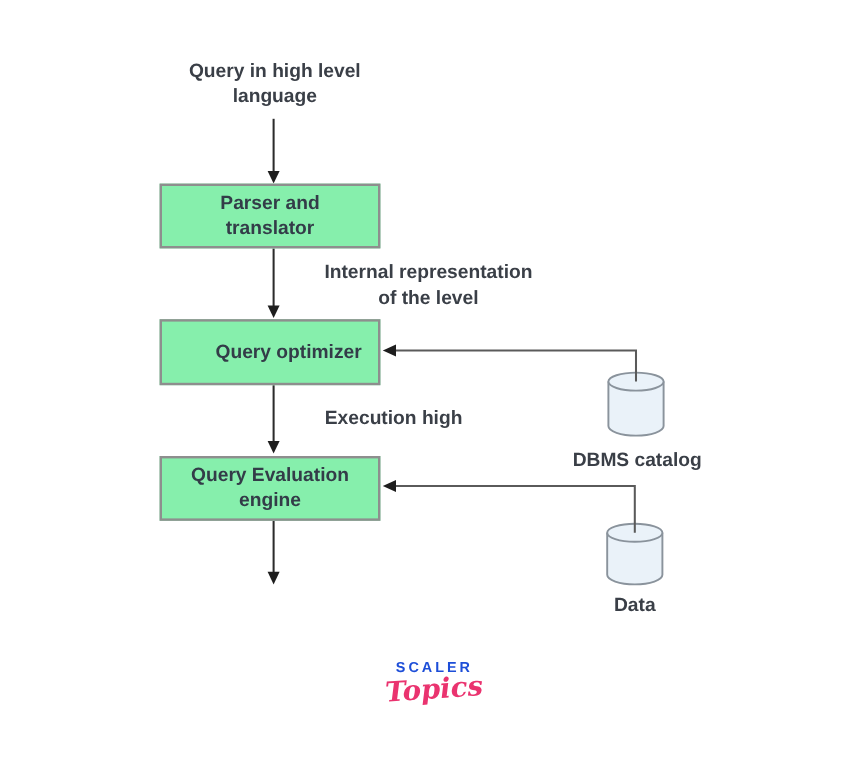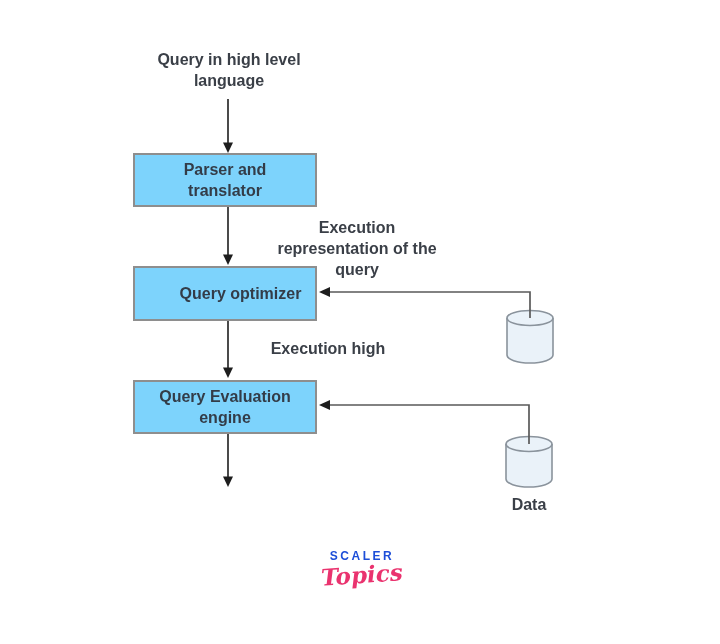--- a/index.html
+++ b/index.html
@@ -26,21 +26,21 @@
   .flow-label {
     position: absolute;
     font-size: 16px;
     line-height: 21px;
     font-weight: 600;
     color: #3a3f47;
     text-align: center;
   }
   .node-box {
     position: absolute;
-    background: #7dd3fc;
+    background: #86efac;
     border: 2px solid #8e8e8e;
     display: flex;
     align-items: center;
     justify-content: center;
     box-sizing: border-box;
   }
   .node-box span {
     font-size: 16px;
     line-height: 21px;
     font-weight: 600;
@@ -136,33 +136,34 @@
       <polygon points="319,405 330,400 330,410" fill="#1e1e1e"></polygon>
     </g>
   </svg>
 
   <div class="flow-label pos-source">Query in high level language</div>
 
   <div class="node-box node-parser pos-parser">
     <span>Parser and translator</span>
   </div>
 
-  <div class="flow-label pos-internal">Execution representation of the query</div>
+  <div class="flow-label pos-internal">Internal representation of the level</div>
 
   <div class="node-box node-optimizer pos-optimizer">
     <span>Query optimizer</span>
   </div>
 
   <div class="flow-label pos-execplan">Execution high</div>
 
   <div class="node-box node-engine pos-engine">
     <span>Query Evaluation engine</span>
   </div>
 
 
+  <div class="flow-label pos-catalog">DBMS catalog</div>
 
   <div class="flow-label pos-data">Data</div>
 
   <div class="logo">
     <span class="logo-brand">SCALER</span>
     <span class="logo-wordmark">Topics</span>
   </div>
 
 </div>
 

